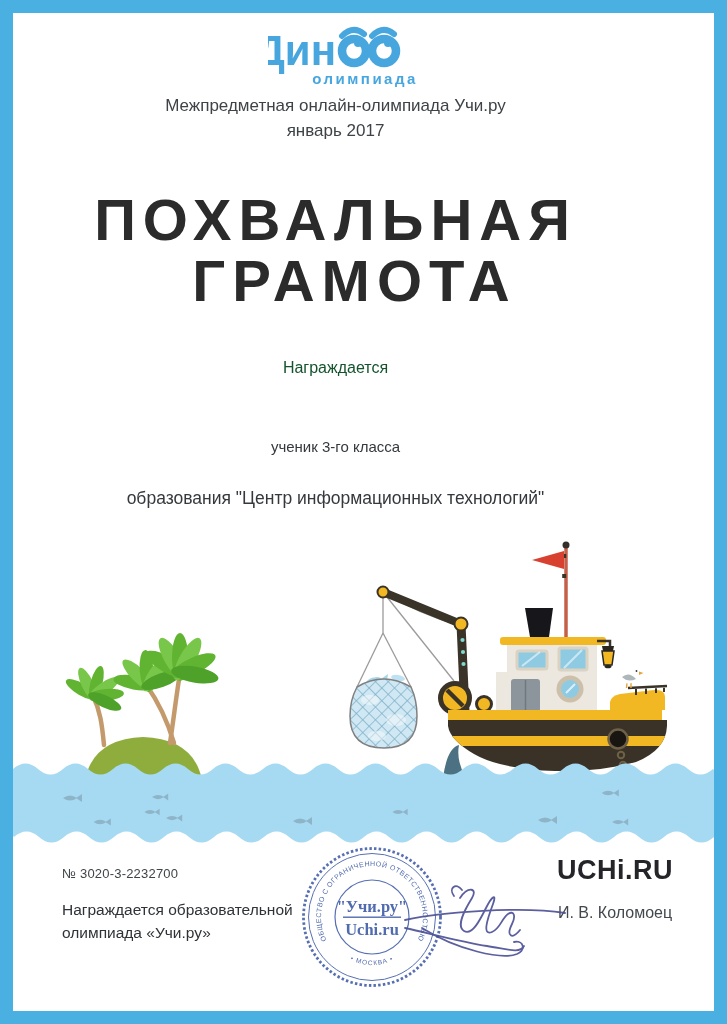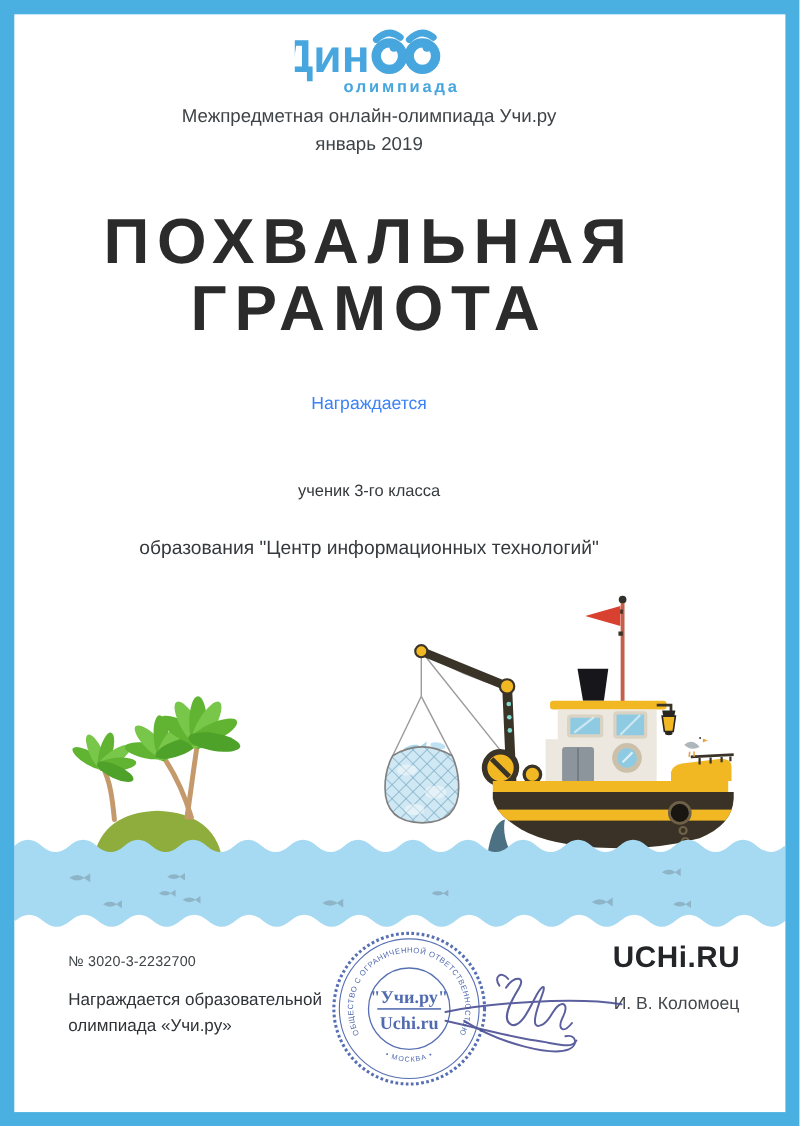--- a/index.html
+++ b/index.html
@@ -9,22 +9,22 @@
     margin:0 auto;
   }
   .border-frame{position:absolute;inset:0;border:13px solid #4AB0E2;pointer-events:none;z-index:60;}
   .abs{position:absolute;}
   .ctr{left:0;width:671px;text-align:center;}
   .logo-svg{left:268px;top:24px;}
   .subtitle{top:96px;font-size:17px;color:#3E4347;}
   .subtitle2{top:121px;font-size:17px;color:#3E4347;}
   .title{font-weight:700;color:#2B2B2B;font-size:58px;letter-spacing:7px;line-height:61px;}
   .title1{top:189px;}
-  .title2{top:250px;}
-  .award-label{top:359px;font-size:16px;color:#3b82f6;}
+  .title2{top:250px;padding-left:19px;}
+  .award-label{top:359px;font-size:16px;color:#14532d;}
   .recipient{top:389px;font-size:24px;font-weight:700;color:#26292C;}
   .grade{top:438px;font-size:15px;color:#35393D;}
   .school1{top:463px;font-size:17.5px;color:#35393D;}
   .school2{top:488px;font-size:17.5px;color:#35393D;}
   .illustration{left:0;top:517px;z-index:10;}
   .cert-number{left:62px;top:866px;font-size:13px;color:#3F4447;letter-spacing:0.2px;}
   .role{left:62px;top:898px;font-size:15.5px;line-height:23px;color:#2F3337;}
   .stamp{left:299px;top:844px;z-index:20;}
   .signature{left:402px;top:868px;z-index:25;}
   .brand-col{left:540px;top:855px;width:150px;text-align:center;}
@@ -43,21 +43,21 @@
       <circle cx="116" cy="27" r="12" stroke-width="8.5"></circle>
       <path d="M74,12 Q85,1 96,10" stroke-width="6" stroke-linecap="round"></path>
       <path d="M104,12 Q115,1 126,10" stroke-width="6" stroke-linecap="round"></path>
       <circle cx="90" cy="19" r="4" fill="#47A6DE" stroke="none"></circle>
       <circle cx="120" cy="19" r="4" fill="#47A6DE" stroke="none"></circle>
     </g>
     <text x="97" y="60" text-anchor="middle" font-size="15" font-weight="600" letter-spacing="2.5" fill="#47A6DE">олимпиада</text>
   </svg>
 
   <div class="abs ctr subtitle">Межпредметная онлайн-олимпиада Учи.ру</div>
-  <div class="abs ctr subtitle2">январь 2019</div>
+  <div class="abs ctr subtitle2">январь 2017</div>
 
   <div class="abs ctr title title1">ПОХВАЛЬНАЯ</div>
   <div class="abs ctr title title2">ГРАМОТА</div>
 
   <div class="abs ctr award-label">Награждается</div>
   <div class="abs ctr grade">ученик 3-го класса</div>
   <div class="abs ctr school2">образования "Центр информационных технологий"</div>
 
   <svg class="abs illustration" width="727" height="345" viewBox="0 517 727 345">
     <defs>

